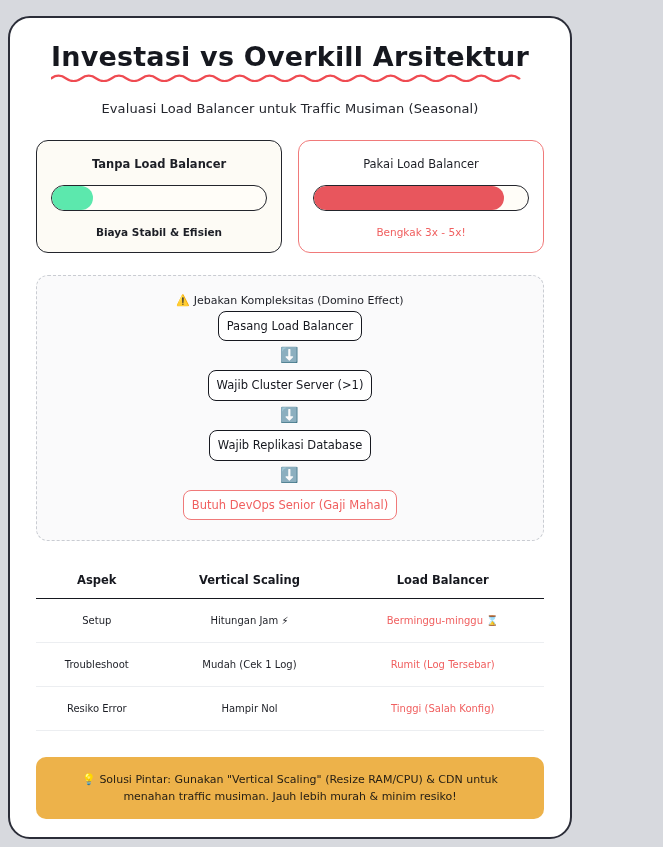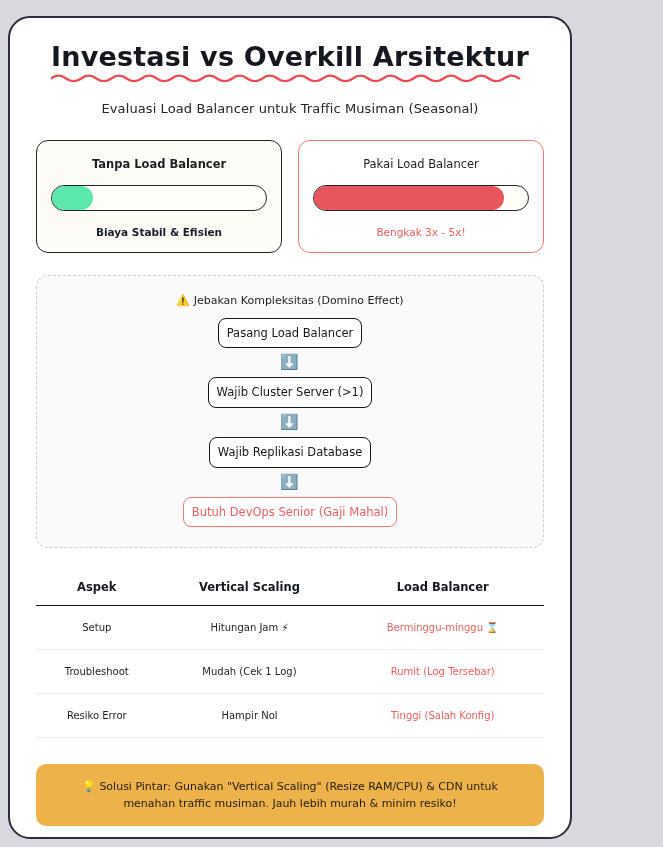--- a/index.html
+++ b/index.html
@@ -114,21 +114,21 @@
     margin-top: 22px;
     border: 1.4px dashed #c9ccd2;
     border-radius: 12px;
     background: #fafafb;
     padding: 18px 14px 20px 14px;
     text-align: center;
   }
   .flow-heading {
     font-size: 11px;
     color: #1d1f26;
-    margin-bottom: 11px;
+    margin-bottom: 4px;
   }
   .node {
     display: inline-block;
     padding: 8px 8px;
     border: 1.6px solid #16181f;
     border-radius: 8px;
     background: #ffffff;
     font-size: 11.5px;
     color: #16181f;
     line-height: 1.1;

